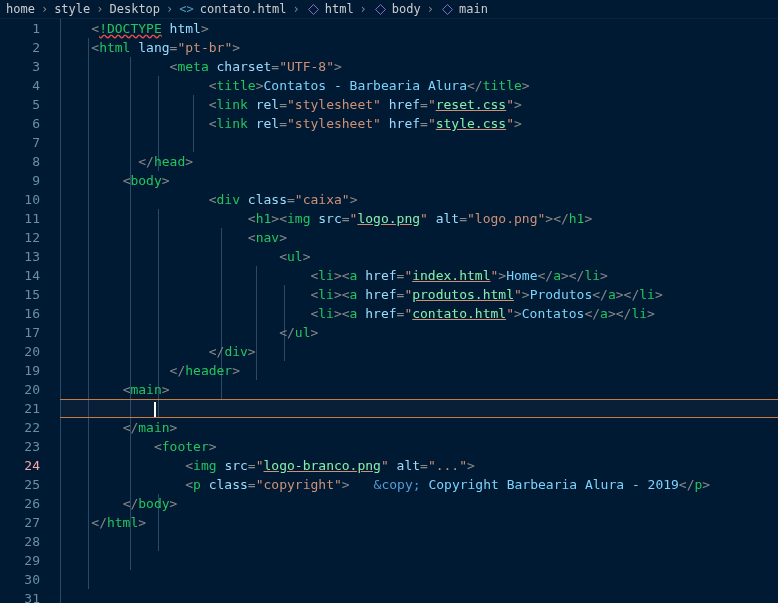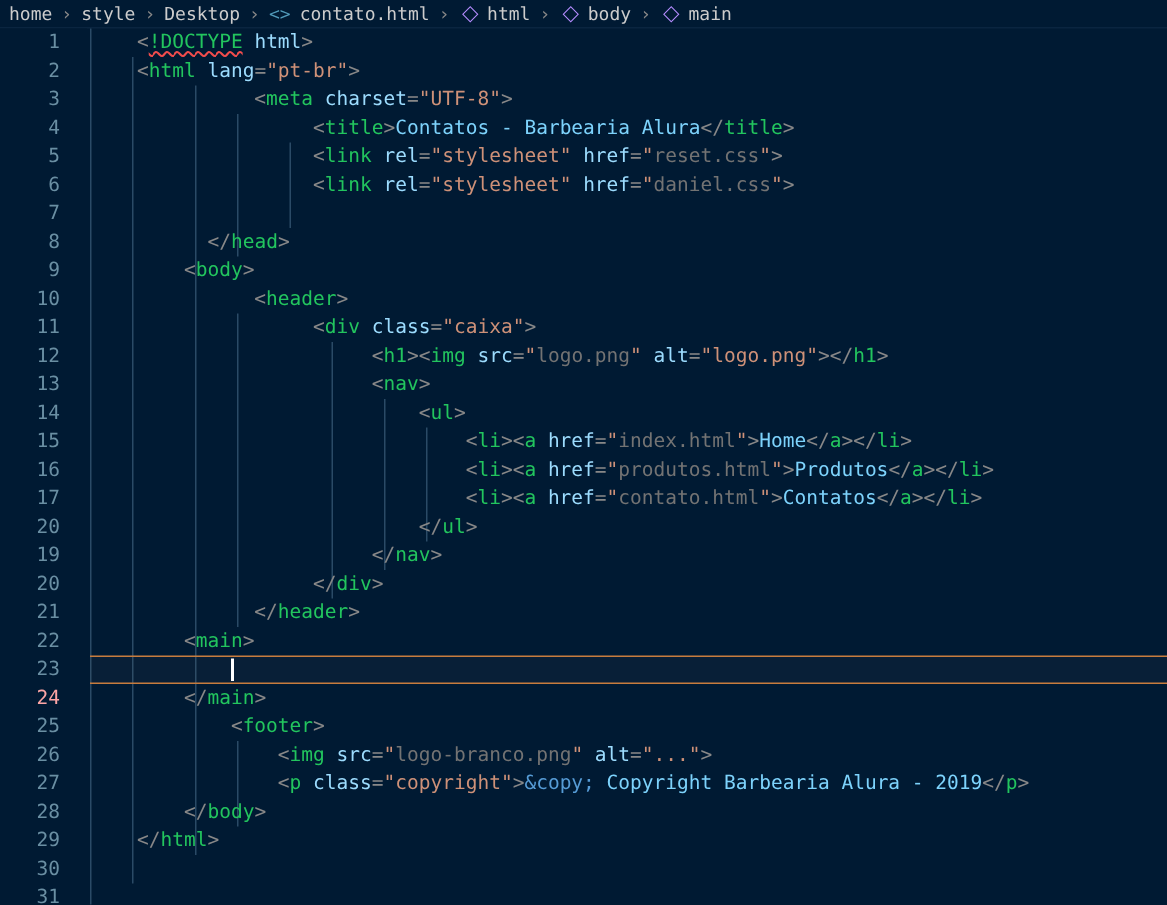--- a/index.html
+++ b/index.html
@@ -73,23 +73,23 @@
     width: 2px;
     height: 15px;
     background: #fff;
     vertical-align: middle;
   }
   
   .punc { color: #888; }
   .tag { color: #22c55e; }
   .attr { color: #9cdcfe; }
   .str { color: #ce9178; }
-  .link { color: #737373; text-decoration-color: #ce9178; }
+  .link { color: #86efac; text-decoration: underline; text-decoration-color: #ce9178; }
   .txt { color: #7dd3fc; }
-  .ent { color: #569cd6; }
+  .ent { color: #569cd6; margin-left: 24px; }
   .err { text-decoration: underline wavy #f14c4c; }
   
   .guides {
     position: absolute;
     left: 0; top: 0; bottom: 0;
     pointer-events: none;
   }
   .guide {
     position: absolute;
     top: 0;
@@ -176,34 +176,32 @@
         <div class="guide g8"></div>
         <div class="guide g9"></div>
       <div class="guide g10"></div>
     </div>
 
     <div class="line">    <span class="punc">&lt;</span><span class="tag err">!DOCTYPE</span> <span class="attr">html</span><span class="punc">&gt;</span></div>
     <div class="line">    <span class="punc">&lt;</span><span class="tag">html</span> <span class="attr">lang</span><span class="punc">=</span><span class="str">"pt-br"</span><span class="punc">&gt;</span></div>
     <div class="line">              <span class="punc">&lt;</span><span class="tag">meta</span> <span class="attr">charset</span><span class="punc">=</span><span class="str">"UTF-8"</span><span class="punc">&gt;</span></div>
     <div class="line">                   <span class="punc">&lt;</span><span class="tag">title</span><span class="punc">&gt;</span><span class="txt">Contatos - Barbearia Alura</span><span class="punc">&lt;/</span><span class="tag">title</span><span class="punc">&gt;</span></div>
     <div class="line">                   <span class="punc">&lt;</span><span class="tag">link</span> <span class="attr">rel</span><span class="punc">=</span><span class="str">"stylesheet"</span> <span class="attr">href</span><span class="punc">=</span><span class="str">"</span><span class="link">reset.css</span><span class="str">"</span><span class="punc">&gt;</span></div>
-    <div class="line">                   <span class="punc">&lt;</span><span class="tag">link</span> <span class="attr">rel</span><span class="punc">=</span><span class="str">"stylesheet"</span> <span class="attr">href</span><span class="punc">=</span><span class="str">"</span><span class="link">daniel.css</span><span class="str">"</span><span class="punc">&gt;</span></div>
+    <div class="line">                   <span class="punc">&lt;</span><span class="tag">link</span> <span class="attr">rel</span><span class="punc">=</span><span class="str">"stylesheet"</span> <span class="attr">href</span><span class="punc">=</span><span class="str">"</span><span class="link">style.css</span><span class="str">"</span><span class="punc">&gt;</span></div>
     <div class="line"></div>
     <div class="line">          <span class="punc">&lt;/</span><span class="tag">head</span><span class="punc">&gt;</span></div>
     <div class="line">        <span class="punc">&lt;</span><span class="tag">body</span><span class="punc">&gt;</span></div>
-    <div class="line">              <span class="punc">&lt;</span><span class="tag">header</span><span class="punc">&gt;</span></div>
     <div class="line">                   <span class="punc">&lt;</span><span class="tag">div</span> <span class="attr">class</span><span class="punc">=</span><span class="str">"caixa"</span><span class="punc">&gt;</span></div>
     <div class="line">                        <span class="punc">&lt;</span><span class="tag">h1</span><span class="punc">&gt;&lt;</span><span class="tag">img</span> <span class="attr">src</span><span class="punc">=</span><span class="str">"</span><span class="link">logo.png</span><span class="str">"</span> <span class="attr">alt</span><span class="punc">=</span><span class="str">"logo.png"</span><span class="punc">&gt;&lt;/</span><span class="tag">h1</span><span class="punc">&gt;</span></div>
     <div class="line">                        <span class="punc">&lt;</span><span class="tag">nav</span><span class="punc">&gt;</span></div>
     <div class="line">                            <span class="punc">&lt;</span><span class="tag">ul</span><span class="punc">&gt;</span></div>
     <div class="line">                                <span class="punc">&lt;</span><span class="tag">li</span><span class="punc">&gt;&lt;</span><span class="tag">a</span> <span class="attr">href</span><span class="punc">=</span><span class="str">"</span><span class="link">index.html</span><span class="str">"</span><span class="punc">&gt;</span><span class="txt">Home</span><span class="punc">&lt;/</span><span class="tag">a</span><span class="punc">&gt;&lt;/</span><span class="tag">li</span><span class="punc">&gt;</span></div>
     <div class="line">                                <span class="punc">&lt;</span><span class="tag">li</span><span class="punc">&gt;&lt;</span><span class="tag">a</span> <span class="attr">href</span><span class="punc">=</span><span class="str">"</span><span class="link">produtos.html</span><span class="str">"</span><span class="punc">&gt;</span><span class="txt">Produtos</span><span class="punc">&lt;/</span><span class="tag">a</span><span class="punc">&gt;&lt;/</span><span class="tag">li</span><span class="punc">&gt;</span></div>
     <div class="line">                                <span class="punc">&lt;</span><span class="tag">li</span><span class="punc">&gt;&lt;</span><span class="tag">a</span> <span class="attr">href</span><span class="punc">=</span><span class="str">"</span><span class="link">contato.html</span><span class="str">"</span><span class="punc">&gt;</span><span class="txt">Contatos</span><span class="punc">&lt;/</span><span class="tag">a</span><span class="punc">&gt;&lt;/</span><span class="tag">li</span><span class="punc">&gt;</span></div>
     <div class="line">                            <span class="punc">&lt;/</span><span class="tag">ul</span><span class="punc">&gt;</span></div>
-    <div class="line">                        <span class="punc">&lt;/</span><span class="tag">nav</span><span class="punc">&gt;</span></div>
     <div class="line">                   <span class="punc">&lt;/</span><span class="tag">div</span><span class="punc">&gt;</span></div>
     <div class="line">              <span class="punc">&lt;/</span><span class="tag">header</span><span class="punc">&gt;</span></div>
     <div class="line">        <span class="punc">&lt;</span><span class="tag">main</span><span class="punc">&gt;</span></div>
     <div class="line active">            <span class="cursor"></span></div>
     <div class="line">        <span class="punc">&lt;/</span><span class="tag">main</span><span class="punc">&gt;</span></div>
     <div class="line">            <span class="punc">&lt;</span><span class="tag">footer</span><span class="punc">&gt;</span></div>
     <div class="line">                <span class="punc">&lt;</span><span class="tag">img</span> <span class="attr">src</span><span class="punc">=</span><span class="str">"</span><span class="link">logo-branco.png</span><span class="str">"</span> <span class="attr">alt</span><span class="punc">=</span><span class="str">"..."</span><span class="punc">&gt;</span></div>
     <div class="line">                <span class="punc">&lt;</span><span class="tag">p</span> <span class="attr">class</span><span class="punc">=</span><span class="str">"copyright"</span><span class="punc">&gt;</span><span class="ent">&amp;copy;</span><span class="txt"> Copyright Barbearia Alura - 2019</span><span class="punc">&lt;/</span><span class="tag">p</span><span class="punc">&gt;</span></div>
     <div class="line">        <span class="punc">&lt;/</span><span class="tag">body</span><span class="punc">&gt;</span></div>
     <div class="line">    <span class="punc">&lt;/</span><span class="tag">html</span><span class="punc">&gt;</span></div>

